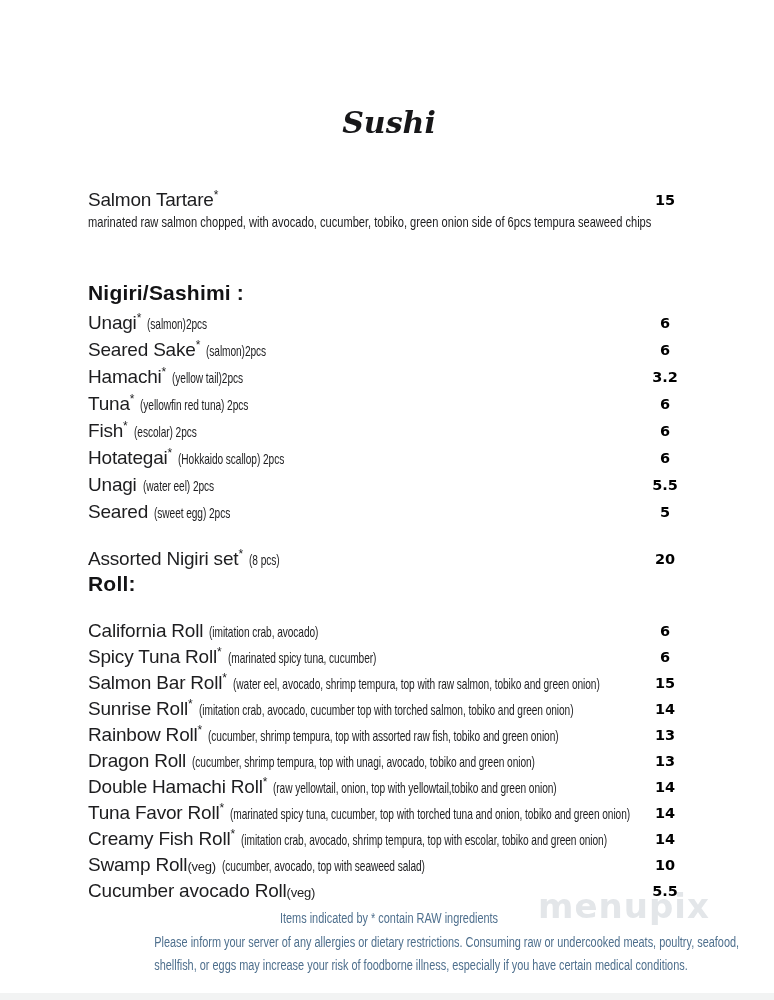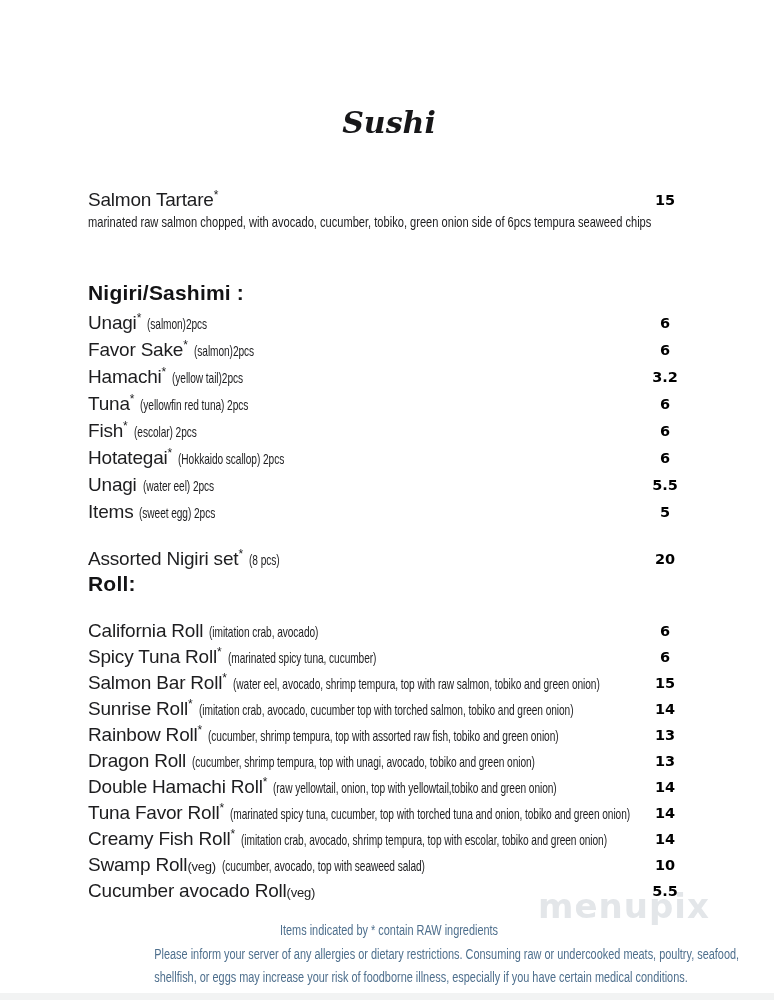--- a/index.html
+++ b/index.html
@@ -74,21 +74,21 @@
   }
   .sec-nigiri { margin-top: 50px; }
   .sec-roll { margin-top: 2px; }
 
   .nigiri-list .item { margin-top: 6px; }
   .nigiri-list .item.first { margin-top: 8px; }
   .nigiri-list .item.gap-top { margin-top: 26px; }
   .roll-list .item { margin-top: 5px; }
   .roll-list .item.first { margin-top: 25px; }
 
-  .footer { margin-top: 20px; text-align: center; position: relative; z-index: 2; }
+  .footer { margin-top: 8px; text-align: center; position: relative; z-index: 2; }
   .raw-note {
     color: #4e6f8d;
     font-size: 14px;
     line-height: 16px;
     white-space: nowrap;
     transform: scaleX(0.78);
     transform-origin: 50% 50%;
   }
   .allergy-note { margin-top: 5px; }
   .allergy-line {
@@ -139,21 +139,21 @@
     </div>
 
     <h2 class="section-heading sec-nigiri">Nigiri/Sashimi :</h2>
 
     <div class="nigiri-list">
       <div class="item first">
         <span class="left"><span class="name">Unagi</span><sup class="star">*</sup><span class="detail">(salmon)2pcs</span></span>
         <span class="price">6</span>
       </div>
       <div class="item">
-        <span class="left"><span class="name">Favor Sake</span><sup class="star">*</sup><span class="detail">(salmon)2pcs</span></span>
+        <span class="left"><span class="name">Seared Sake</span><sup class="star">*</sup><span class="detail">(salmon)2pcs</span></span>
         <span class="price">6</span>
       </div>
       <div class="item">
         <span class="left"><span class="name">Hamachi</span><sup class="star">*</sup><span class="detail">(yellow tail)2pcs</span></span>
         <span class="price">3.2</span>
       </div>
       <div class="item">
         <span class="left"><span class="name">Tuna</span><sup class="star">*</sup><span class="detail">(yellowfin red tuna) 2pcs</span></span>
         <span class="price">6</span>
       </div>
@@ -163,21 +163,21 @@
       </div>
       <div class="item">
         <span class="left"><span class="name">Hotategai</span><sup class="star">*</sup><span class="detail">(Hokkaido scallop) 2pcs</span></span>
         <span class="price">6</span>
       </div>
       <div class="item">
         <span class="left"><span class="name">Unagi</span><sup class="star"></sup><span class="detail">(water eel) 2pcs</span></span>
         <span class="price">5.5</span>
       </div>
       <div class="item">
-        <span class="left"><span class="name">Items</span><sup class="star"></sup><span class="detail">(sweet egg) 2pcs</span></span>
+        <span class="left"><span class="name">Seared</span><sup class="star"></sup><span class="detail">(sweet egg) 2pcs</span></span>
         <span class="price">5</span>
       </div>
       <div class="item gap-top">
         <span class="left"><span class="name">Assorted Nigiri set</span><sup class="star">*</sup><span class="detail">(8 pcs)</span></span>
         <span class="price">20</span>
       </div>
     </div>
 
     <h2 class="section-heading sec-roll">Roll:</h2>
 

